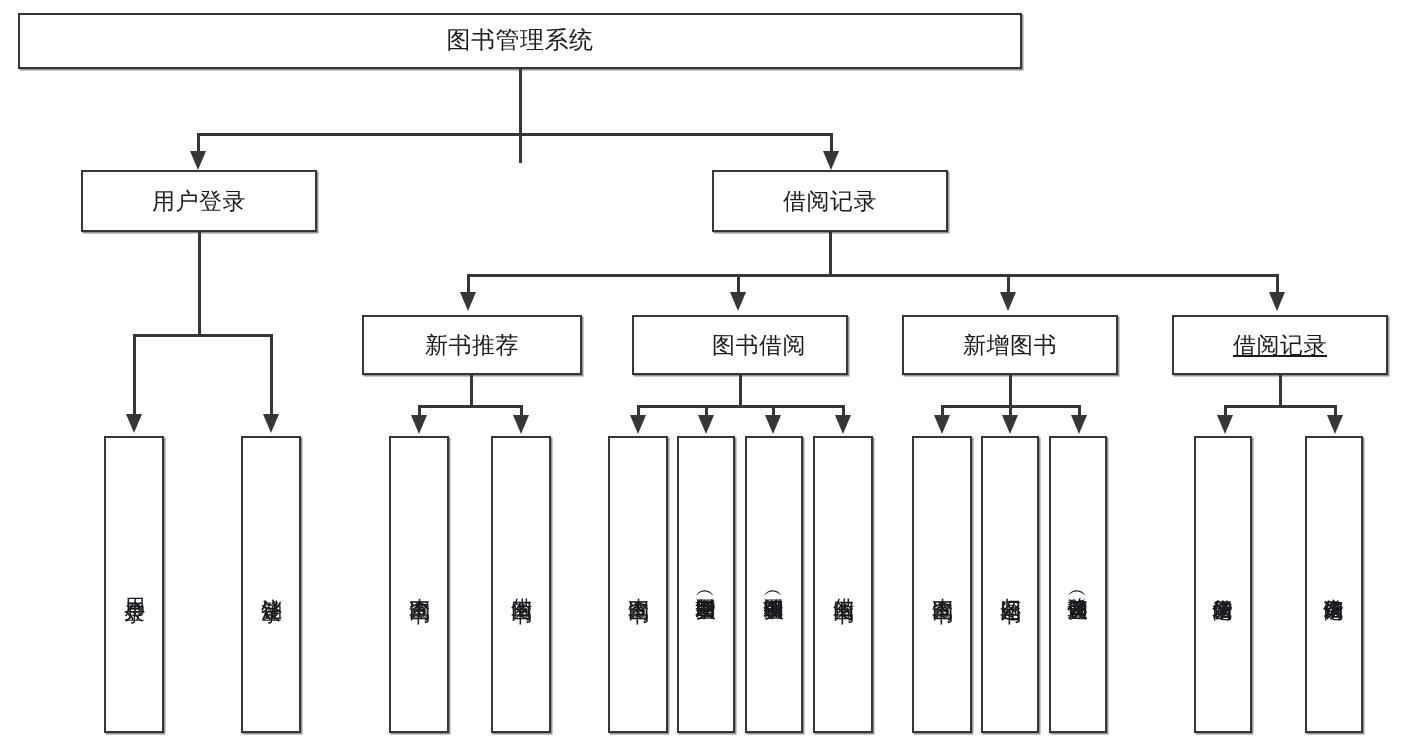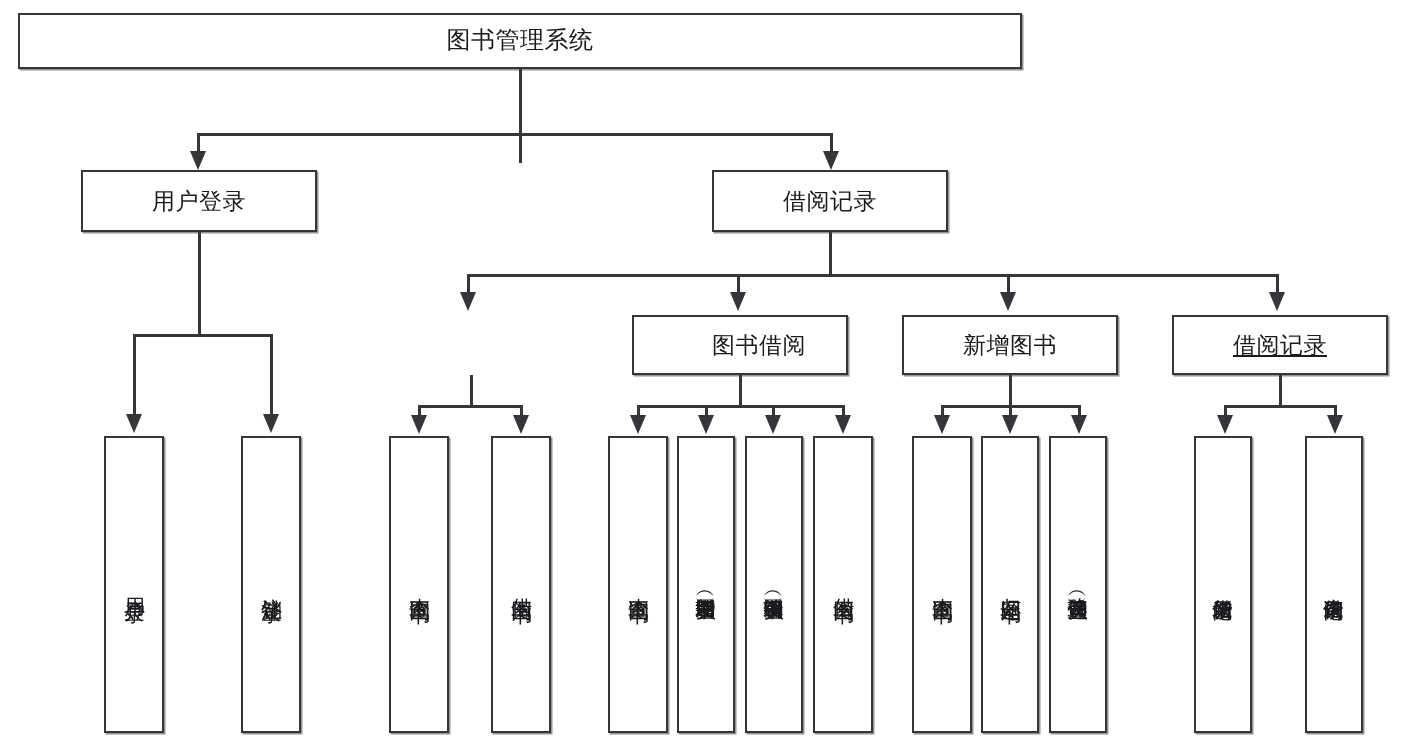--- a/index.html
+++ b/index.html
@@ -162,20 +162,23 @@
     <span class="label">图书管理系统</span>
   </div>
 
   <div class="node h" style="left:81px; top:170px; width:236px; height:62px;">
     <span class="label">用户登录</span>
   </div>
   <div class="node h" style="left:712px; top:170px; width:236px; height:62px;">
     <span class="label">借阅记录</span>
   </div>
 
+  <div class="node h" style="left:362px; top:315px; width:220px; height:60px;">
+    <span class="label">新书推荐</span>
+  </div>
   <div class="node h" style="left:632px; top:315px; width:216px; height:60px;padding-left:38px;">
     <span class="label">图书借阅</span>
   </div>
   <div class="node h" style="left:902px; top:315px; width:216px; height:60px;">
     <span class="label">新增图书</span>
   </div>
   <div class="node h" style="left:1172px; top:315px; width:216px; height:60px;text-decoration:underline;">
     <span class="label">借阅记录</span>
   </div>
 

